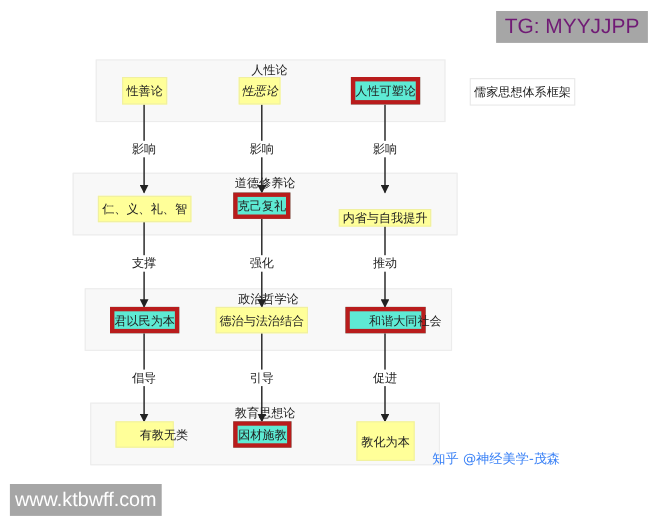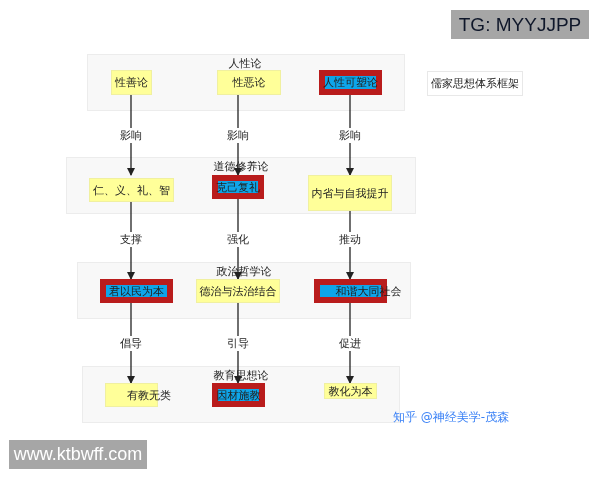--- a/index.html
+++ b/index.html
@@ -3,27 +3,27 @@
 <meta charset="utf-8">
 <style>
   html, body { margin:0; padding:0; }
   body { width:600px; height:480px; background:#ffffff; position:relative; overflow:hidden;
          font-family:"DejaVu Sans", sans-serif; }
   .cluster { position:absolute; background:#f8f8f8; border:1px solid #ececec; box-sizing:border-box; }
   .cluster-title { position:absolute; font-size:11px; color:#222; white-space:nowrap; transform:translateX(-50%); line-height:13px; z-index:3; }
   .node { position:absolute; box-sizing:border-box; font-size:11px; color:#222;
           display:flex; align-items:center; justify-content:center; white-space:nowrap; z-index:2; }
   .node.yellow { background:#ffff99; border:1px solid #f0f0a0; }
-  .node.green { background:#0ea5e9; border:6px solid #b91c1c; }
+  .node.green { background:#5eead4; border:4px solid #b91c1c; }
   .edge-label { position:absolute; font-size:11px; color:#222; transform:translateX(-50%); background:#fff; white-space:nowrap; z-index:2; line-height:13px; padding:1px 0; }
   svg.edges { position:absolute; left:0; top:0; z-index:1; }
   .legend { position:absolute; left:427px; top:71px; width:96px; height:25px; box-sizing:border-box;
             border:1px solid #e8e8e8; background:#fff; font-size:11px; color:#222;
             display:flex; align-items:center; justify-content:center;text-align:right; }
-  .tg { position:absolute; left:451px; top:10px; width:138px; height:29px; background:#a6a6a6; color:#0f172a;
+  .tg { position:absolute; left:451px; top:10px; width:138px; height:29px; background:#a6a6a6; color:#701a75;
         font-family:"Liberation Sans", sans-serif; font-size:19px; display:flex; align-items:center; justify-content:center; }
   .site { position:absolute; left:9px; top:440px; width:138px; height:29px; background:#a6a6a6; color:#fff;
           font-family:"Liberation Sans", sans-serif; font-size:18px; display:flex; align-items:center; justify-content:center; }
   .wm { position:absolute; left:393px; top:409px; font-size:12px; color:#3b82f6; white-space:nowrap; }
 </style>
 </head>
 <body>
 
 <div class="cluster" style="left:87px;top:54px;width:318px;height:57px;"></div>
 <div class="cluster" style="left:66px;top:157px;width:350px;height:57px;"></div>
@@ -48,34 +48,34 @@
     <line x1="350" y1="303" x2="350" y2="383" marker-end="url(#arr)"></line>
   </g>
 </svg>
 
 <div class="cluster-title" style="left:245px;top:57px;">人性论</div>
 <div class="cluster-title" style="left:241px;top:160px;">道德修养论</div>
 <div class="cluster-title" style="left:244px;top:265px;">政治哲学论</div>
 <div class="cluster-title" style="left:241px;top:369px;">教育思想论</div>
 
 <div class="node yellow" style="left:111px;top:70px;width:41px;height:25px;font-family:Liberation Serif, serif;">性善论</div>
-<div class="node yellow" style="left:217px;top:70px;width:64px;height:25px;">性恶论</div>
+<div class="node yellow" style="left:217px;top:70px;width:38px;height:25px;font-style:italic;">性恶论</div>
 <div class="node green" style="left:319px;top:70px;width:63px;height:25px;">人性可塑论</div>
 
 <div class="node yellow" style="left:89px;top:178px;width:85px;height:24px;">仁、义、礼、智</div>
 <div class="node green" style="left:212px;top:175px;width:52px;height:24px;">克己复礼</div>
-<div class="node yellow" style="left:308px;top:175px;width:84px;height:36px;">内省与自我提升</div>
+<div class="node yellow" style="left:308px;top:190px;width:84px;height:16px;">内省与自我提升</div>
 
-<div class="node green" style="left:100px;top:279px;width:73px;height:24px;">君以民为本</div>
+<div class="node green" style="left:100px;top:279px;width:63px;height:24px;">君以民为本</div>
 <div class="node yellow" style="left:196px;top:279px;width:84px;height:24px;">德治与法治结合</div>
 <div class="node green" style="left:314px;top:279px;width:73px;height:24px;padding-left:36px;">和谐大同社会</div>
 
 <div class="node yellow" style="left:105px;top:383px;width:53px;height:24px;padding-left:35px;">有教无类</div>
 <div class="node green" style="left:212px;top:383px;width:53px;height:24px;">因材施教</div>
-<div class="node yellow" style="left:324px;top:383px;width:53px;height:16px;">教化为本</div>
+<div class="node yellow" style="left:324px;top:383px;width:53px;height:36px;">教化为本</div>
 
 <div class="edge-label" style="left:131px;top:128px;">影响</div>
 <div class="edge-label" style="left:238px;top:128px;">影响</div>
 <div class="edge-label" style="left:350px;top:128px;">影响</div>
 <div class="edge-label" style="left:131px;top:232px;">支撑</div>
 <div class="edge-label" style="left:238px;top:232px;">强化</div>
 <div class="edge-label" style="left:350px;top:232px;text-align:center;">推动</div>
 <div class="edge-label" style="left:131px;top:336px;">倡导</div>
 <div class="edge-label" style="left:238px;top:336px;">引导</div>
 <div class="edge-label" style="left:350px;top:336px;">促进</div>

